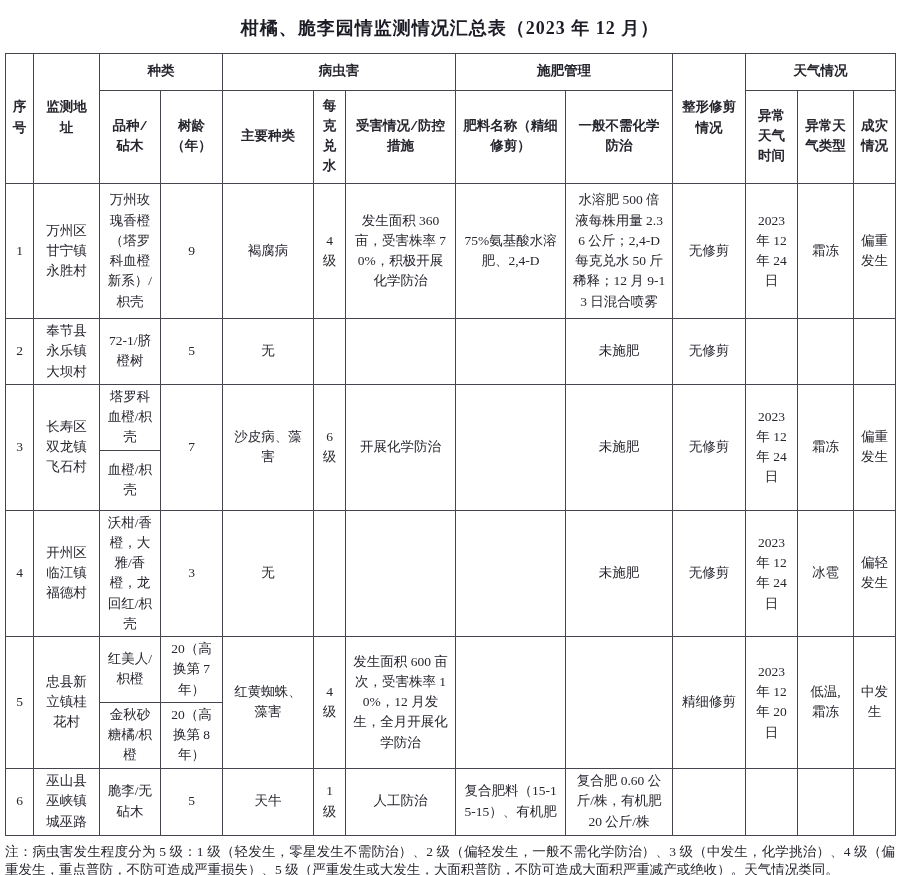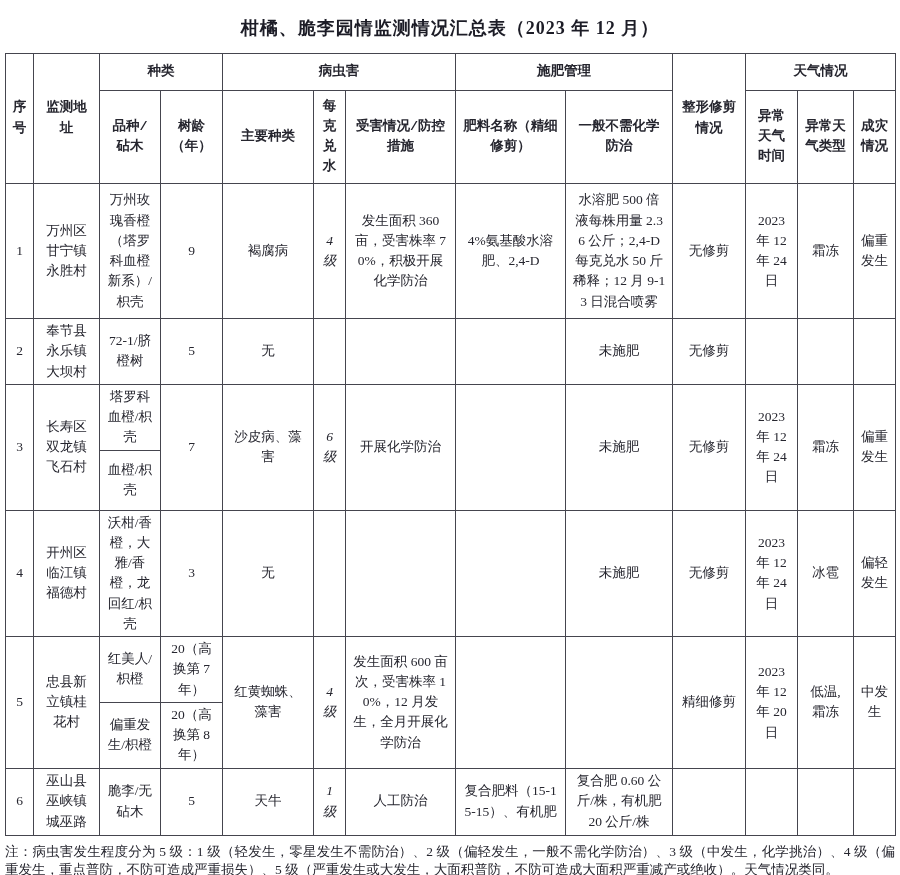--- a/index.html
+++ b/index.html
@@ -30,21 +30,21 @@
   }
   td.hd {
     font-family:Liberation Mono, monospace;
     font-weight:bold; font-size:13.5px; color:#1f1f29;
   }
   
   td.vhead   { padding:2px 9px; }   
   td.vcol    { padding:2px 13px; }  
   td.h2w     { padding:2px 9px; }   
   td.prune   { padding:2px 14px; }  
-  td.lvl     { padding:2px 2px;font-style:italic; }   
+  td.lvl     { padding:2px 2px; }   
   td.wt      { padding:2px 3px; }   
   tr.trh1 { height:37px; }
   tr.trh2 { height:93px; }
   tr.tr1  { height:135px; }
   tr.tr2  { height:63px; }
   tr.tr3  { height:60px; }
   tr.tr4  { height:114px; }
   tr.tr5  { height:63px; }
   tr.tr6  { height:67px; }
   .note {
@@ -102,21 +102,21 @@
       </tr>
 
       <tr class="tr1">
         <td>1</td>
         <td>万州区甘宁镇永胜村</td>
         <td>万州玫瑰香橙（塔罗科血橙新系）/枳壳</td>
         <td>9</td>
         <td>褐腐病</td>
         <td class="lvl">4 级</td>
         <td>发生面积 360 亩，受害株率 70%，积极开展化学防治</td>
-        <td>4%氨基酸水溶肥、2,4-D</td>
+        <td>75%氨基酸水溶肥、2,4-D</td>
         <td>水溶肥 500 倍液每株用量 2.36 公斤；2,4-D 每克兑水 50 斤稀释；12 月 9-13 日混合喷雾</td>
         <td class="prune">无修剪</td>
         <td class="wt">2023 年 12 年 24 日</td>
         <td>霜冻</td>
         <td class="vcol">偏重发生</td>
       </tr>
 
       <tr class="tr2">
         <td>2</td>
         <td>奉节县永乐镇大坝村</td>
@@ -177,21 +177,21 @@
         <td class="lvl" rowspan="2">4 级</td>
         <td rowspan="2">发生面积 600 亩次，受害株率 10%，12 月发生，全月开展化学防治</td>
         <td rowspan="2"></td>
         <td rowspan="2"></td>
         <td class="prune" rowspan="2">精细修剪</td>
         <td class="wt" rowspan="2">2023 年 12 年 20 日</td>
         <td rowspan="2">低温,霜冻</td>
         <td class="vcol" rowspan="2">中发生</td>
       </tr>
       <tr class="tr5">
-        <td>偏重发生/枳橙</td>
+        <td>金秋砂糖橘/枳橙</td>
         <td>20（高换第 8 年）</td>
       </tr>
 
       <tr class="tr6">
         <td>6</td>
         <td>巫山县巫峡镇城巫路</td>
         <td>脆李/无砧木</td>
         <td>5</td>
         <td>天牛</td>
         <td class="lvl">1 级</td>

